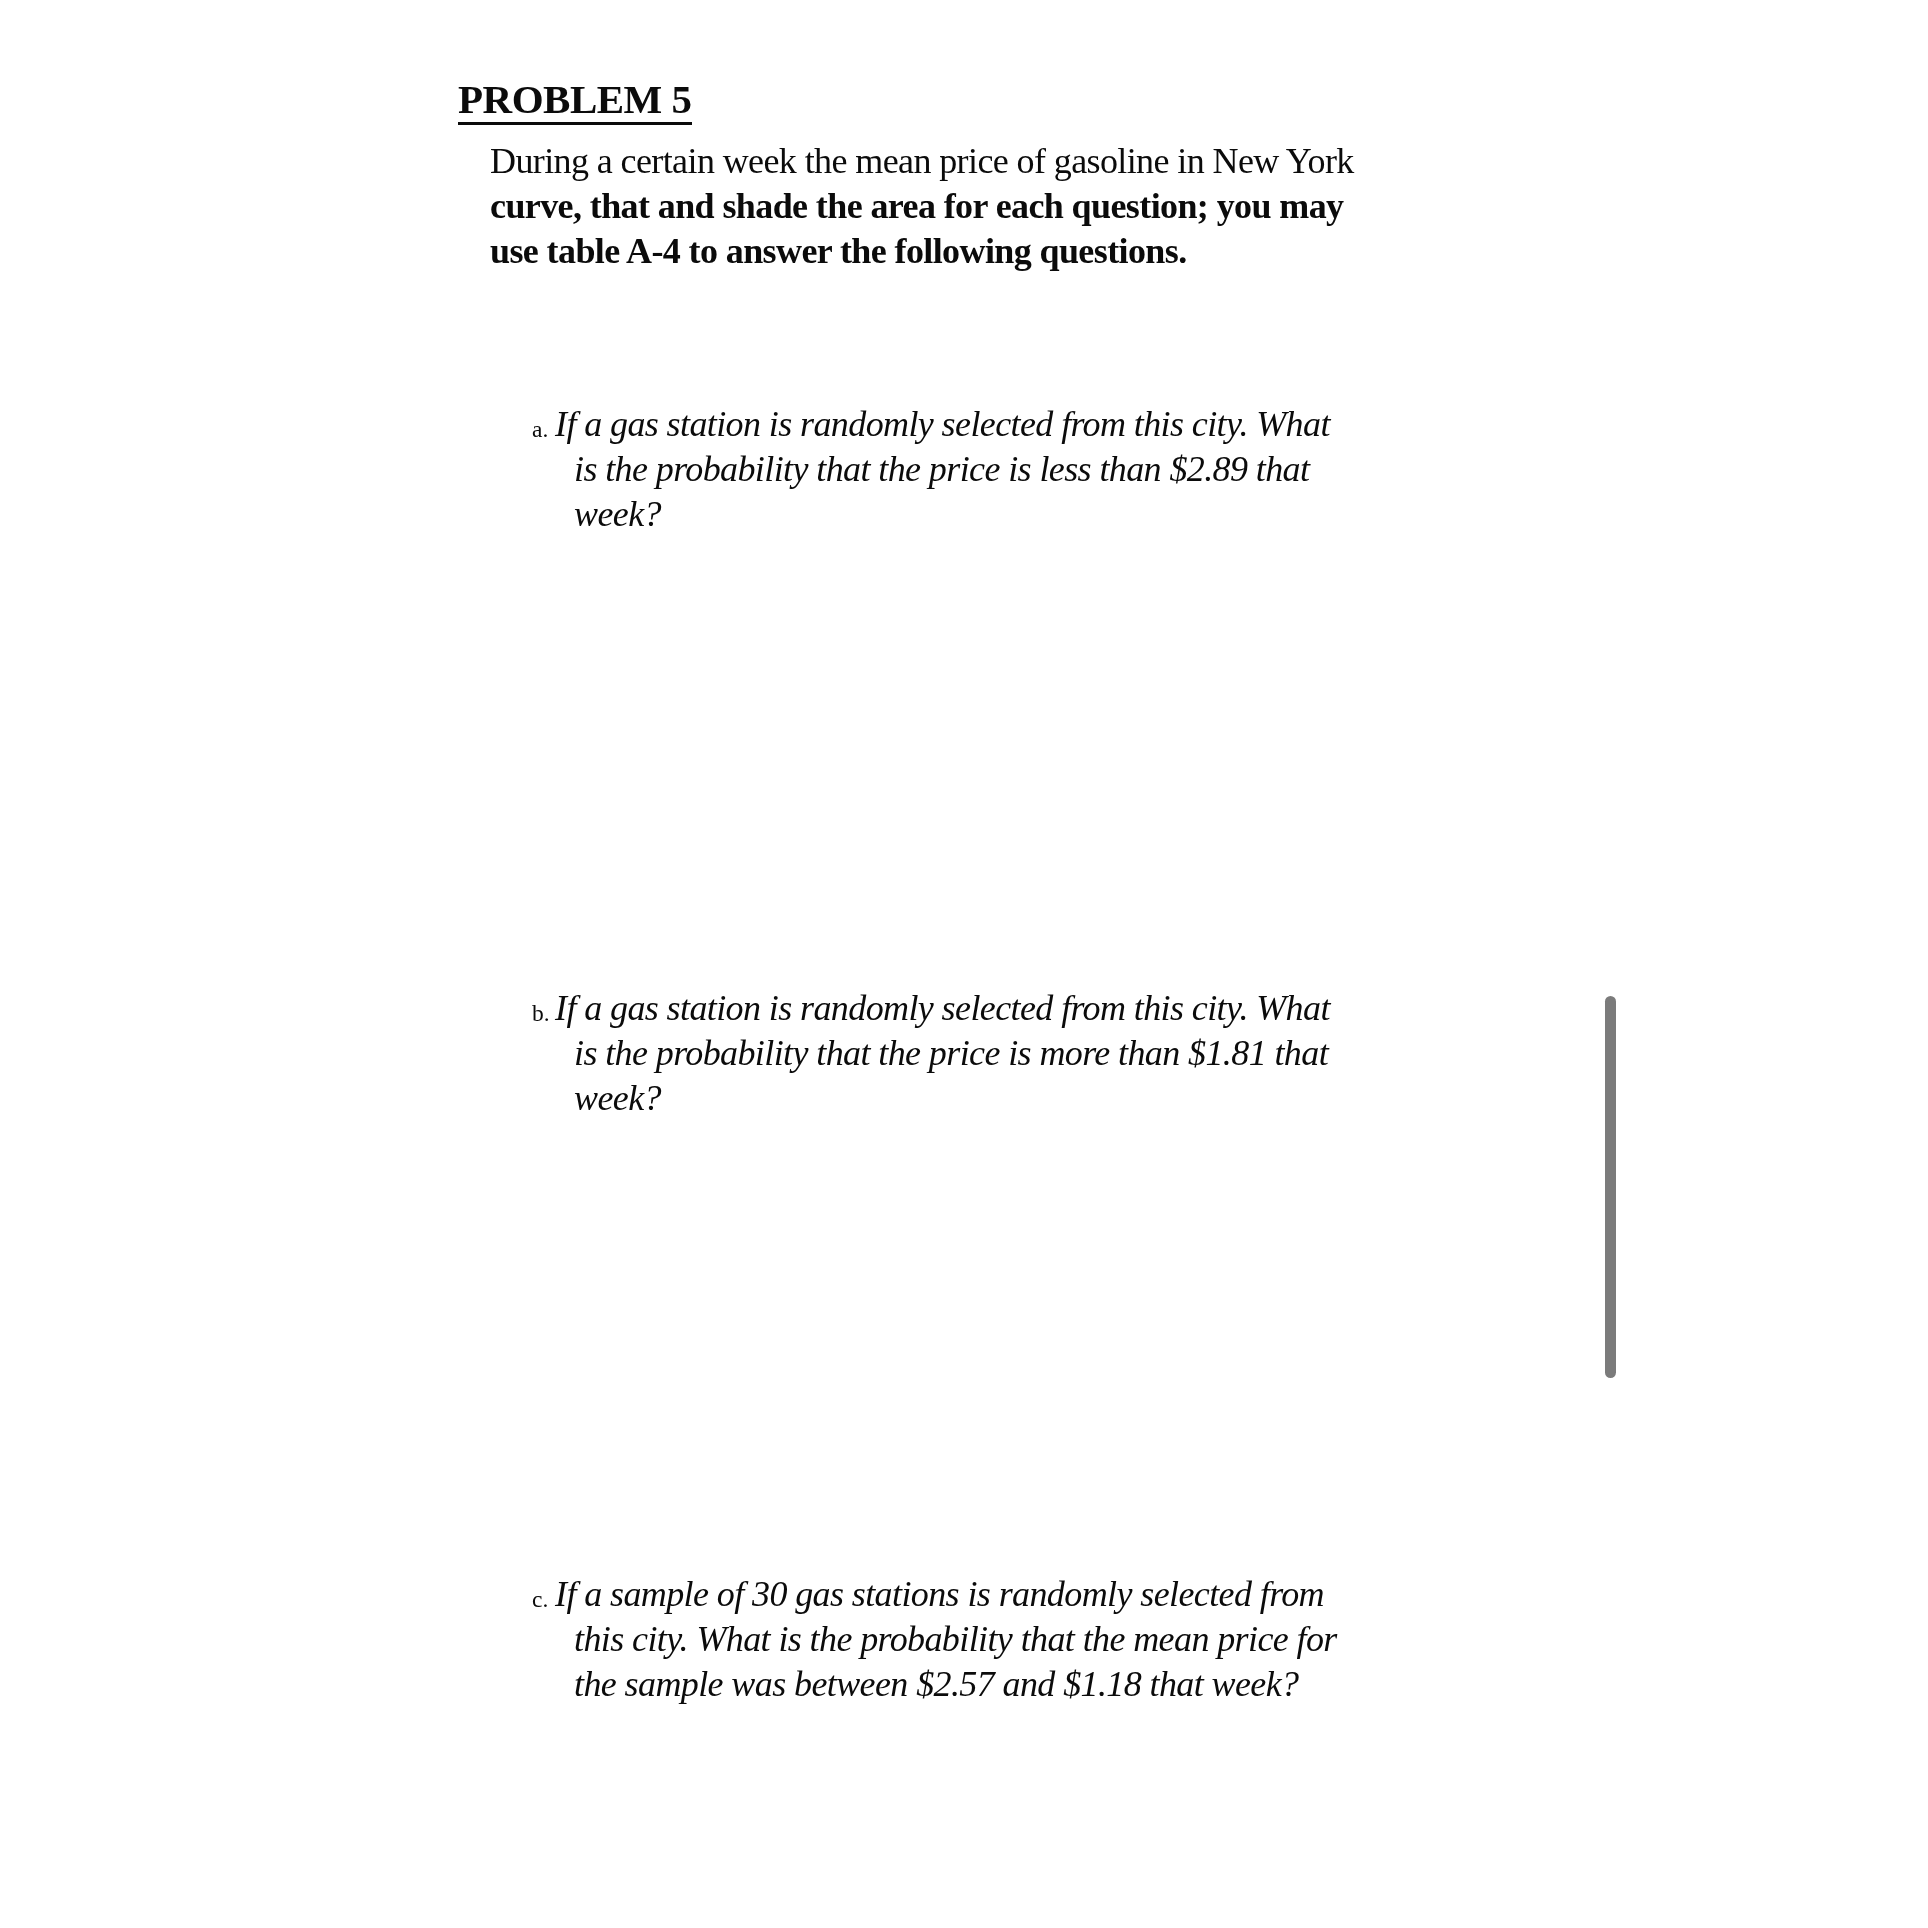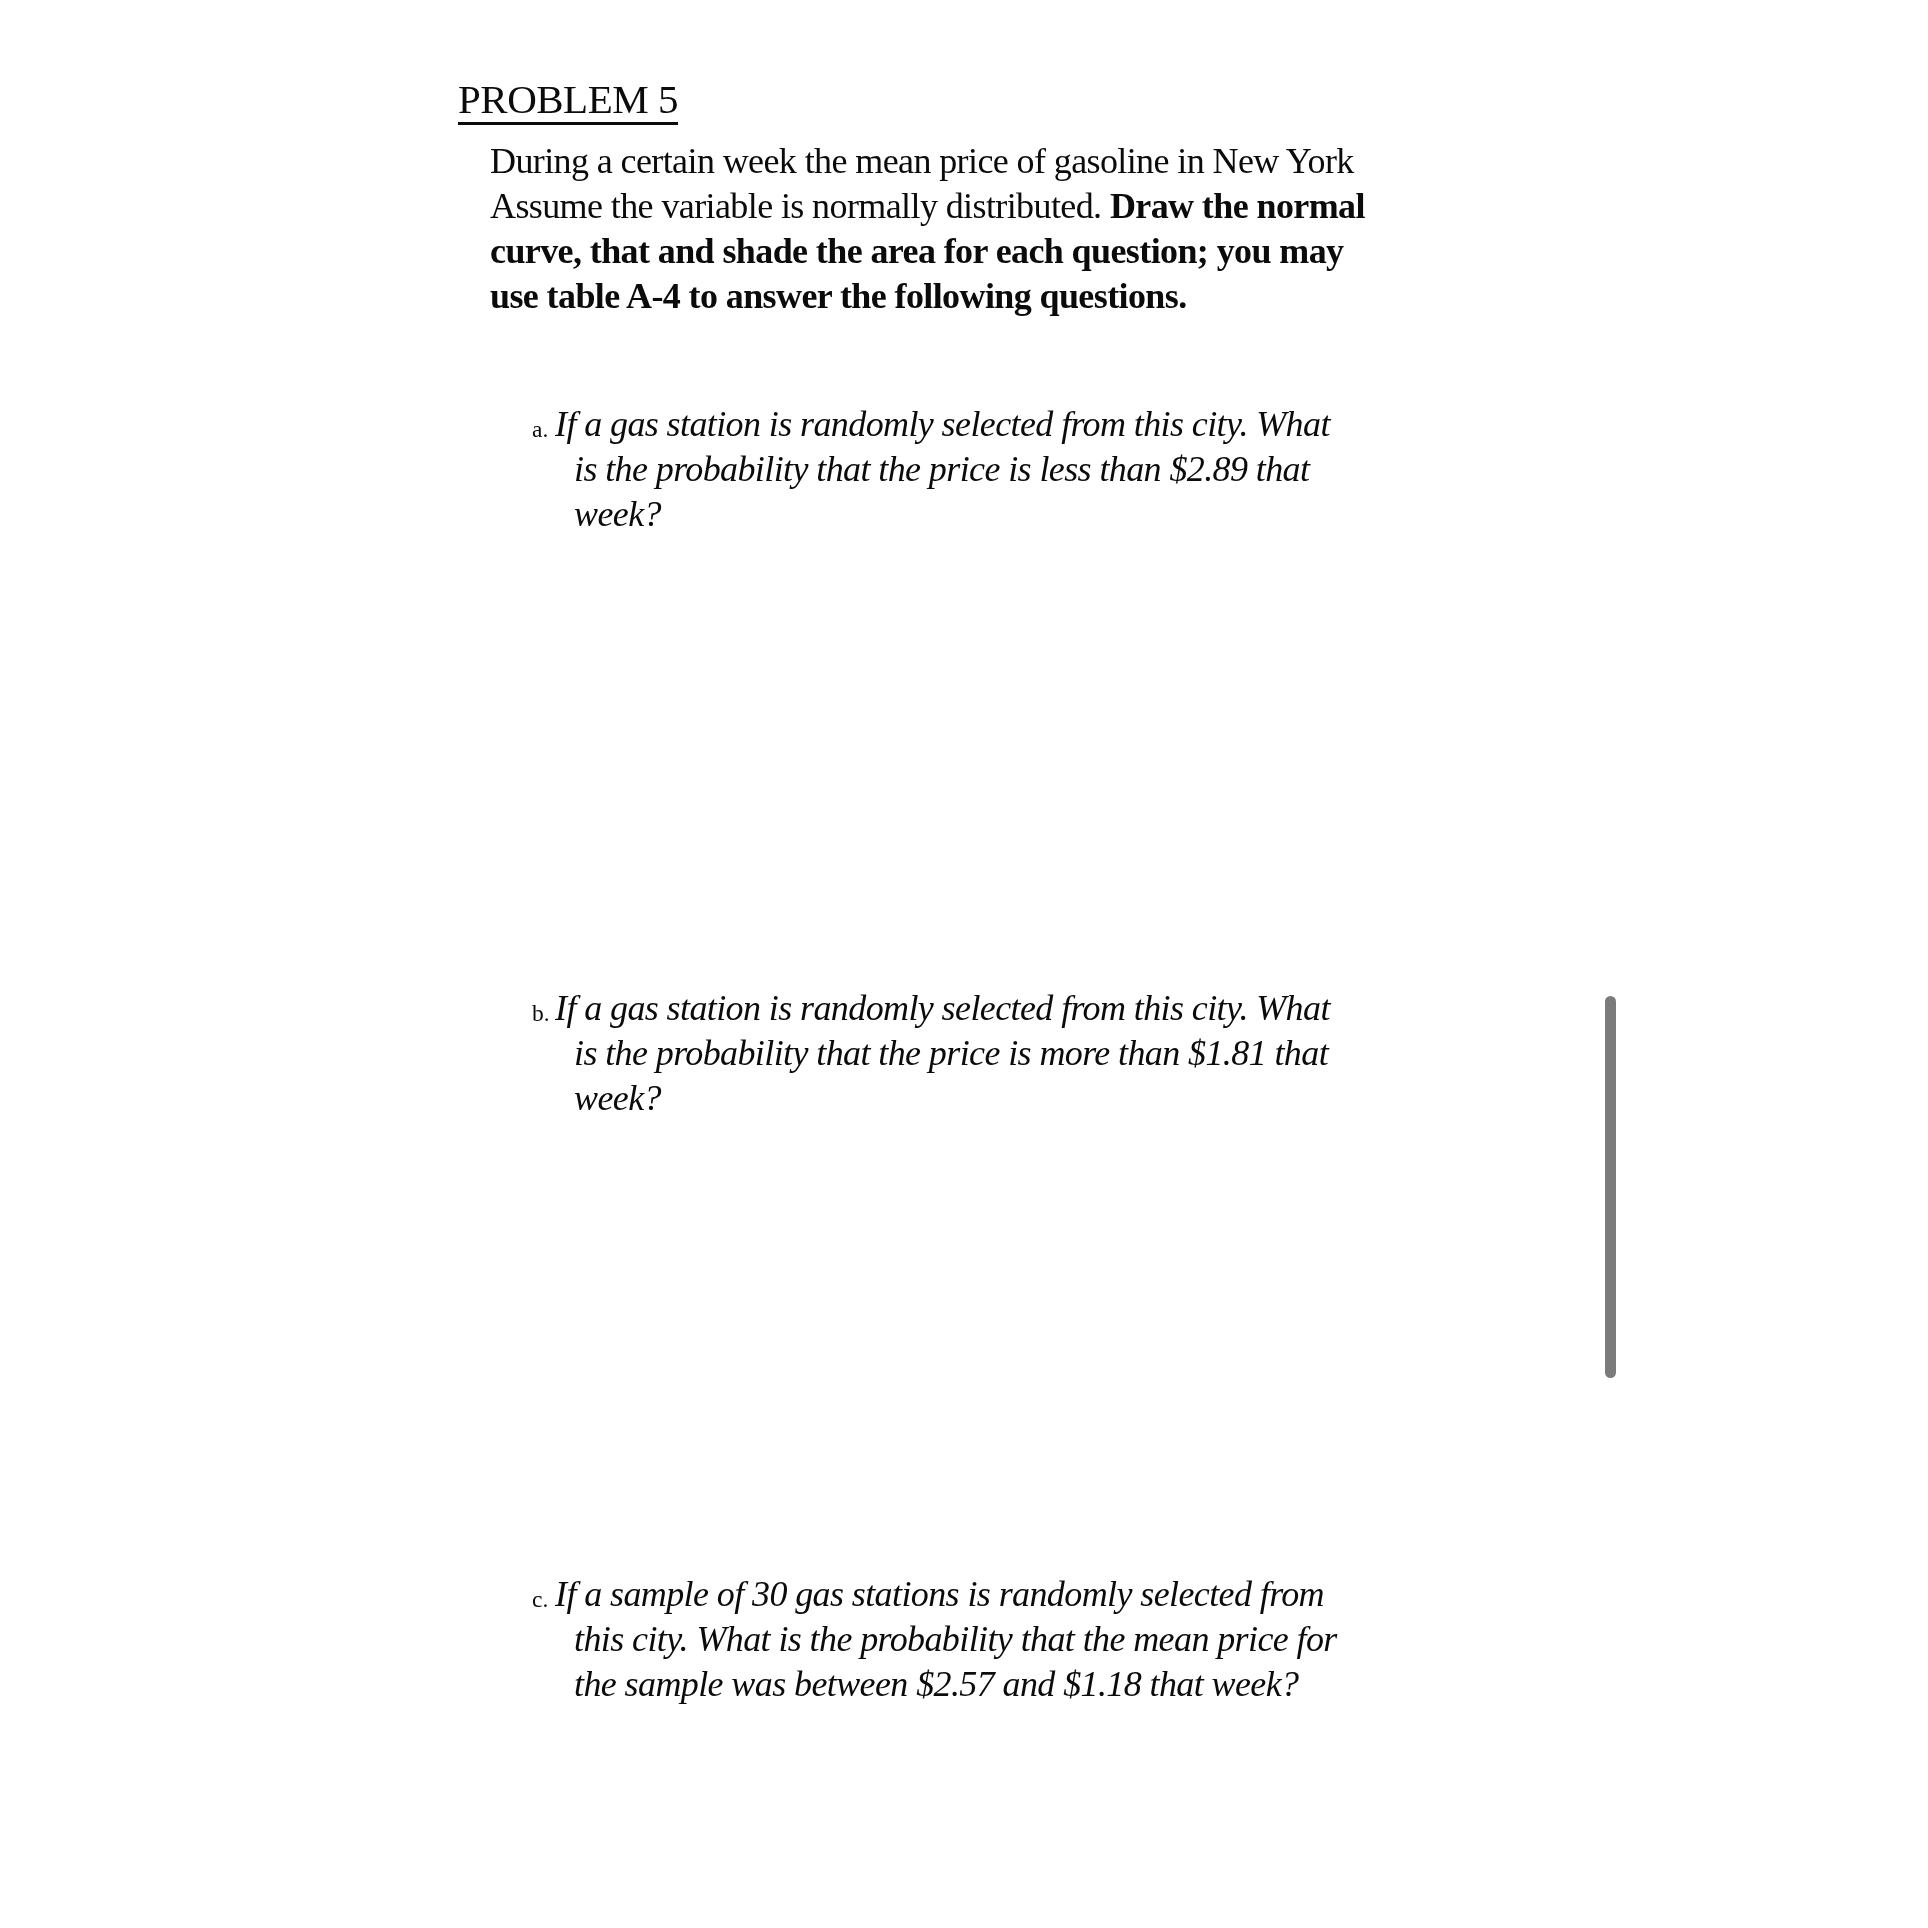--- a/index.html
+++ b/index.html
@@ -17,21 +17,21 @@
     color: #0b0b0b;
   }
   .doc-title {
     position: absolute;
     left: 458px;
     top: 79px;
     margin: 0;
     display: inline-block;
     font-size: 41px;
     line-height: 1.0;
-    font-weight: normal;
+    font-weight: bold;
     letter-spacing: -0.5px;
     border-bottom: 3.8px solid #0b0b0b;
     padding-bottom: 1.9px;
     white-space: nowrap;
   }
   .statement {
     position: absolute;
     left: 458px;
     top: 139px;
     font-size: 36px;
@@ -82,23 +82,20 @@
 
 <div class="page">
 
   <h1 class="doc-title">PROBLEM 5</h1>
 
   <div class="statement">
     <div class="st-line">
       <span class="st-normal">During a certain week the mean price of gasoline in New York</span><span class="st-bold"></span>
     </div>
     <div class="st-line">
-      <span class="st-normal">Assume the variable is normally distributed. </span><span class="st-bold">Draw the normal</span>
-    </div>
-    <div class="st-line">
       <span class="st-normal"></span><span class="st-bold">curve, that and shade the area for each question; you may</span>
     </div>
     <div class="st-line">
       <span class="st-normal"></span><span class="st-bold">use table A-4 to answer the following questions.</span>
     </div>
   </div>
 
   <div class="question q-a">
     <span class="q-marker">a.</span>
     <div class="q-lines">If a gas station is randomly selected from this city. What

